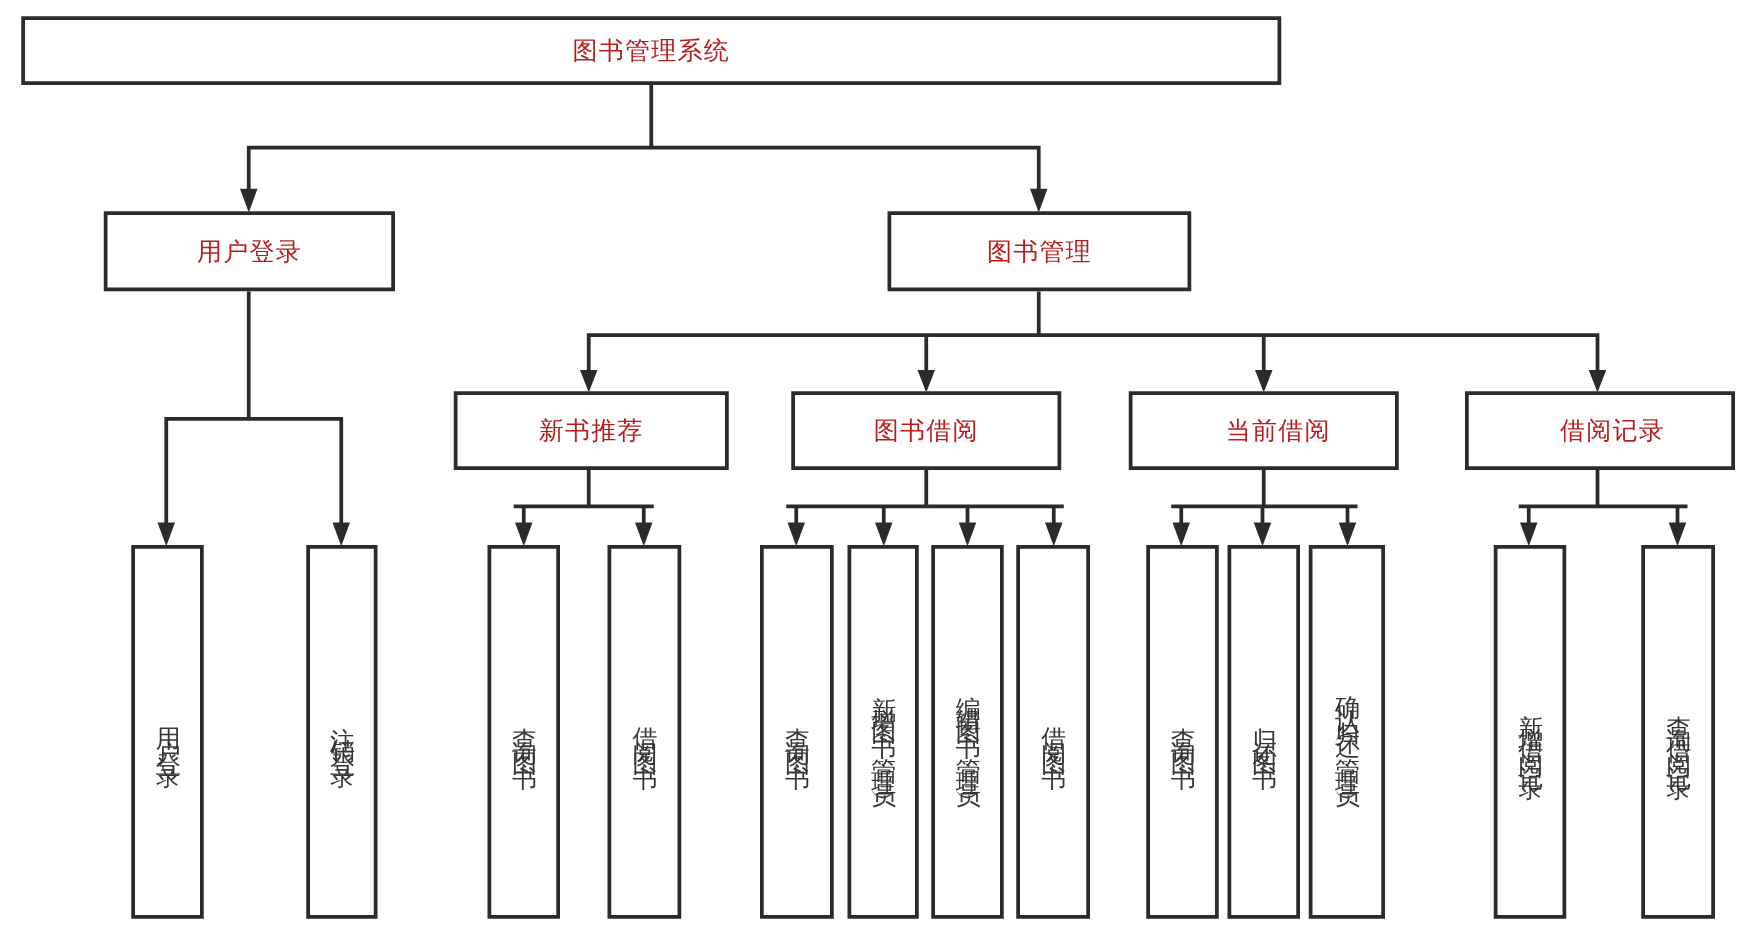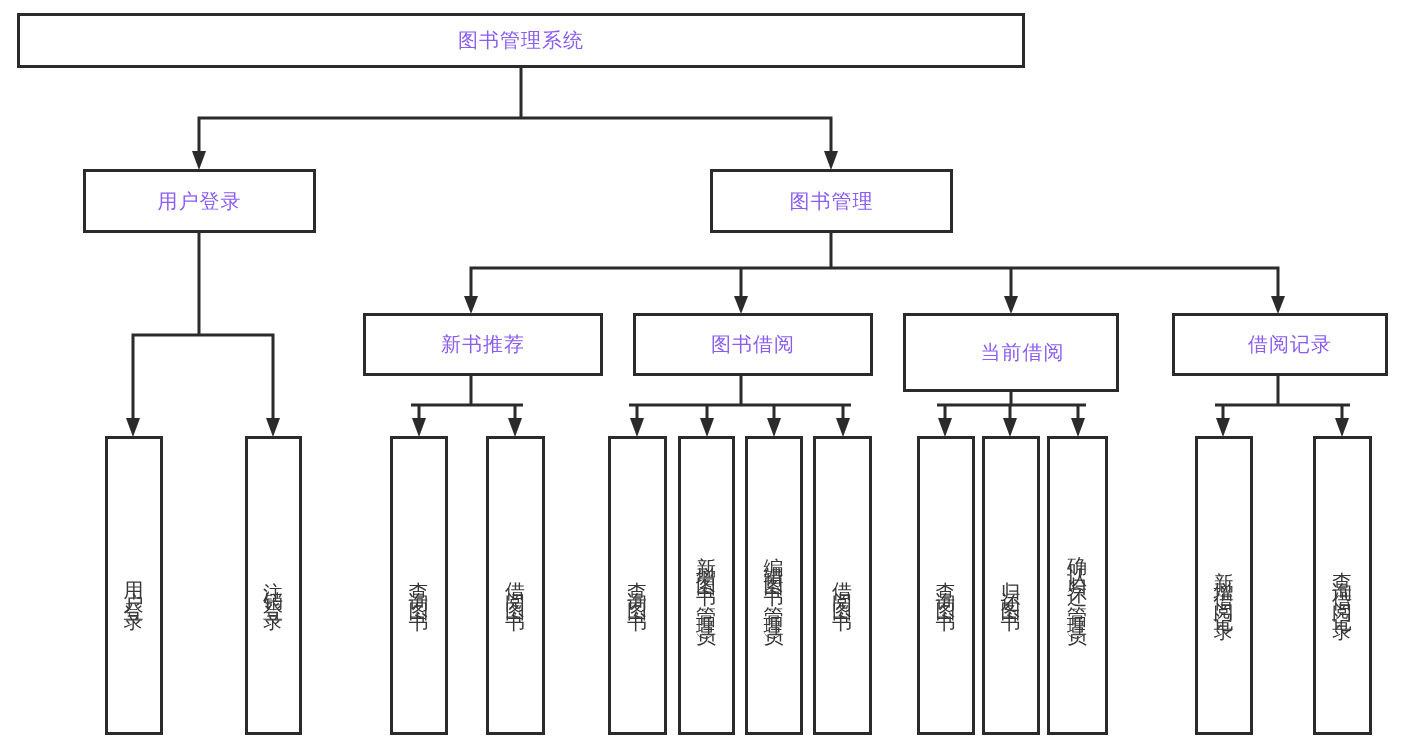--- a/index.html
+++ b/index.html
@@ -5,21 +5,21 @@
   html,body { margin:0; padding:0; background:#ffffff; }
   .stage {
     position:relative; width:1405px; height:747px; background:#ffffff;
     font-family:"Liberation Sans", sans-serif; overflow:hidden;
   }
   .stage svg { position:absolute; left:0; top:0; }
   .hbox {
     position:absolute; box-sizing:border-box;
     border:3px solid #2b2b2b; background:#ffffff;
     display:flex; align-items:center; justify-content:center;
-    font-size:20px; color:#8b5cf6; letter-spacing:1px; white-space:nowrap;
+    font-size:20px; color:#b91c1c; letter-spacing:1px; white-space:nowrap;
   }
   .vbox {
     position:absolute; box-sizing:border-box;
     border:3px solid #2b2b2b; background:#ffffff;
     display:flex; align-items:center; justify-content:center;
   }
   .vbox span {
     writing-mode:vertical-rl; text-orientation:mixed;
     font-size:20px; letter-spacing:10px; line-height:1; color:#363636;
     white-space:nowrap;
@@ -66,23 +66,23 @@
       <polygon points="1216,418 1230,418 1223,437"></polygon>
       <polygon points="1335,418 1349,418 1342,437"></polygon>
     </g>
   </svg>
 
   <div class="hbox" style="left:17px; top:13px; width:1008px; height:55px;">图书管理系统</div>
 
   <div class="hbox" style="left:83px; top:169px; width:233px; height:64px;">用户登录</div>
   <div class="hbox" style="left:710px; top:169px; width:243px; height:64px;font-family:Liberation Mono, monospace;">图书管理</div>
 
-  <div class="hbox" style="left:363px; top:313px; width:240px; height:63px;">新书推荐</div>
-  <div class="hbox" style="left:633px; top:313px; width:240px; height:63px;">图书借阅</div>
-  <div class="hbox" style="left:903px; top:313px; width:216px; height:79px;padding-left:23px;">当前借阅</div>
+  <div class="hbox" style="left:363px; top:313px; width:220px; height:63px;">新书推荐</div>
+  <div class="hbox" style="left:633px; top:313px; width:216px; height:63px;">图书借阅</div>
+  <div class="hbox" style="left:903px; top:313px; width:216px; height:63px;padding-left:23px;">当前借阅</div>
   <div class="hbox" style="left:1172px; top:313px; width:216px; height:63px;padding-left:20px;">借阅记录</div>
 
   <div class="vbox" style="left:105px; top:436px; width:58px; height:299px;">
     <span>用户登录</span>
   </div>
   <div class="vbox" style="left:245px; top:436px; width:57px; height:299px;">
     <span>注销登录</span>
   </div>
 
   <div class="vbox" style="left:390px; top:436px; width:58px; height:299px;">

